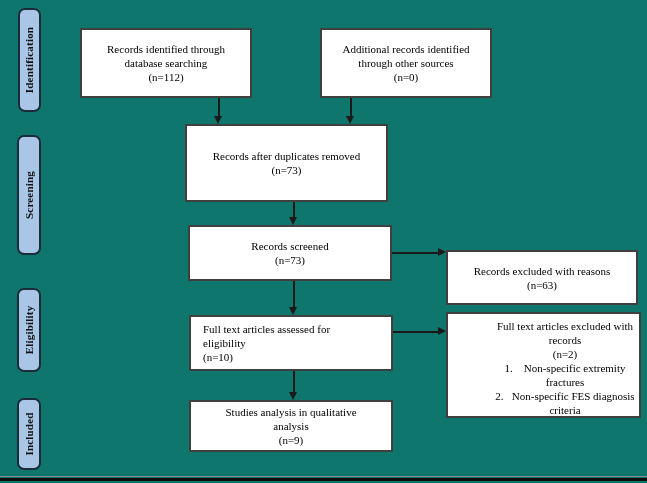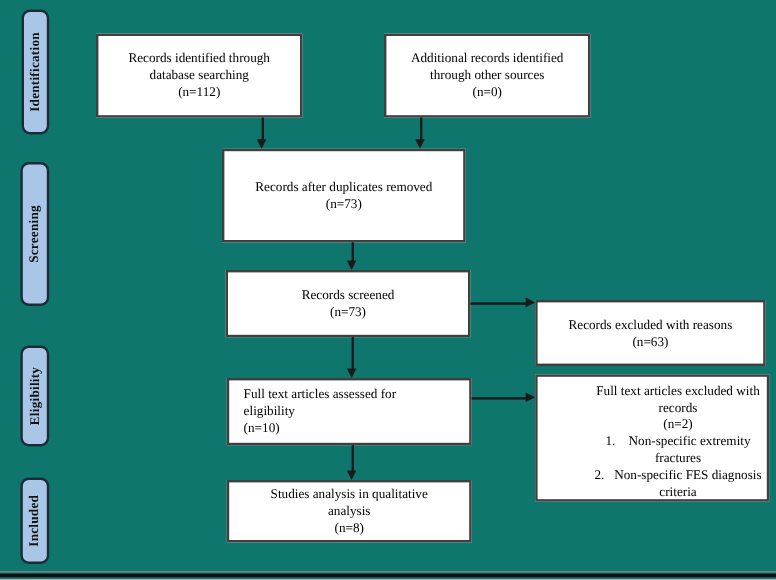--- a/index.html
+++ b/index.html
@@ -119,21 +119,21 @@
       <div>fractures</div>
       <div>2.&nbsp;&nbsp;&nbsp;Non-specific FES diagnosis</div>
       <div>criteria</div>
     </div>
   </div>
 
   <div class="fbox" style="left:189px; top:400px; width:204px; height:52px;">
     <div class="cell">
       <div>Studies analysis in qualitative</div>
       <div>analysis</div>
-      <div>(n=8)</div>
+      <div>(n=9)</div>
     </div>
   </div>
 
   <div>
     <div class="line-v" style="left:218px; top:98px; height:19px;"></div>
     <div class="head-down" style="left:214px; top:116px;"></div>
   </div>
   <div>
     <div class="line-v" style="left:350px; top:98px; height:19px;"></div>
     <div class="head-down" style="left:346px; top:116px;"></div>

